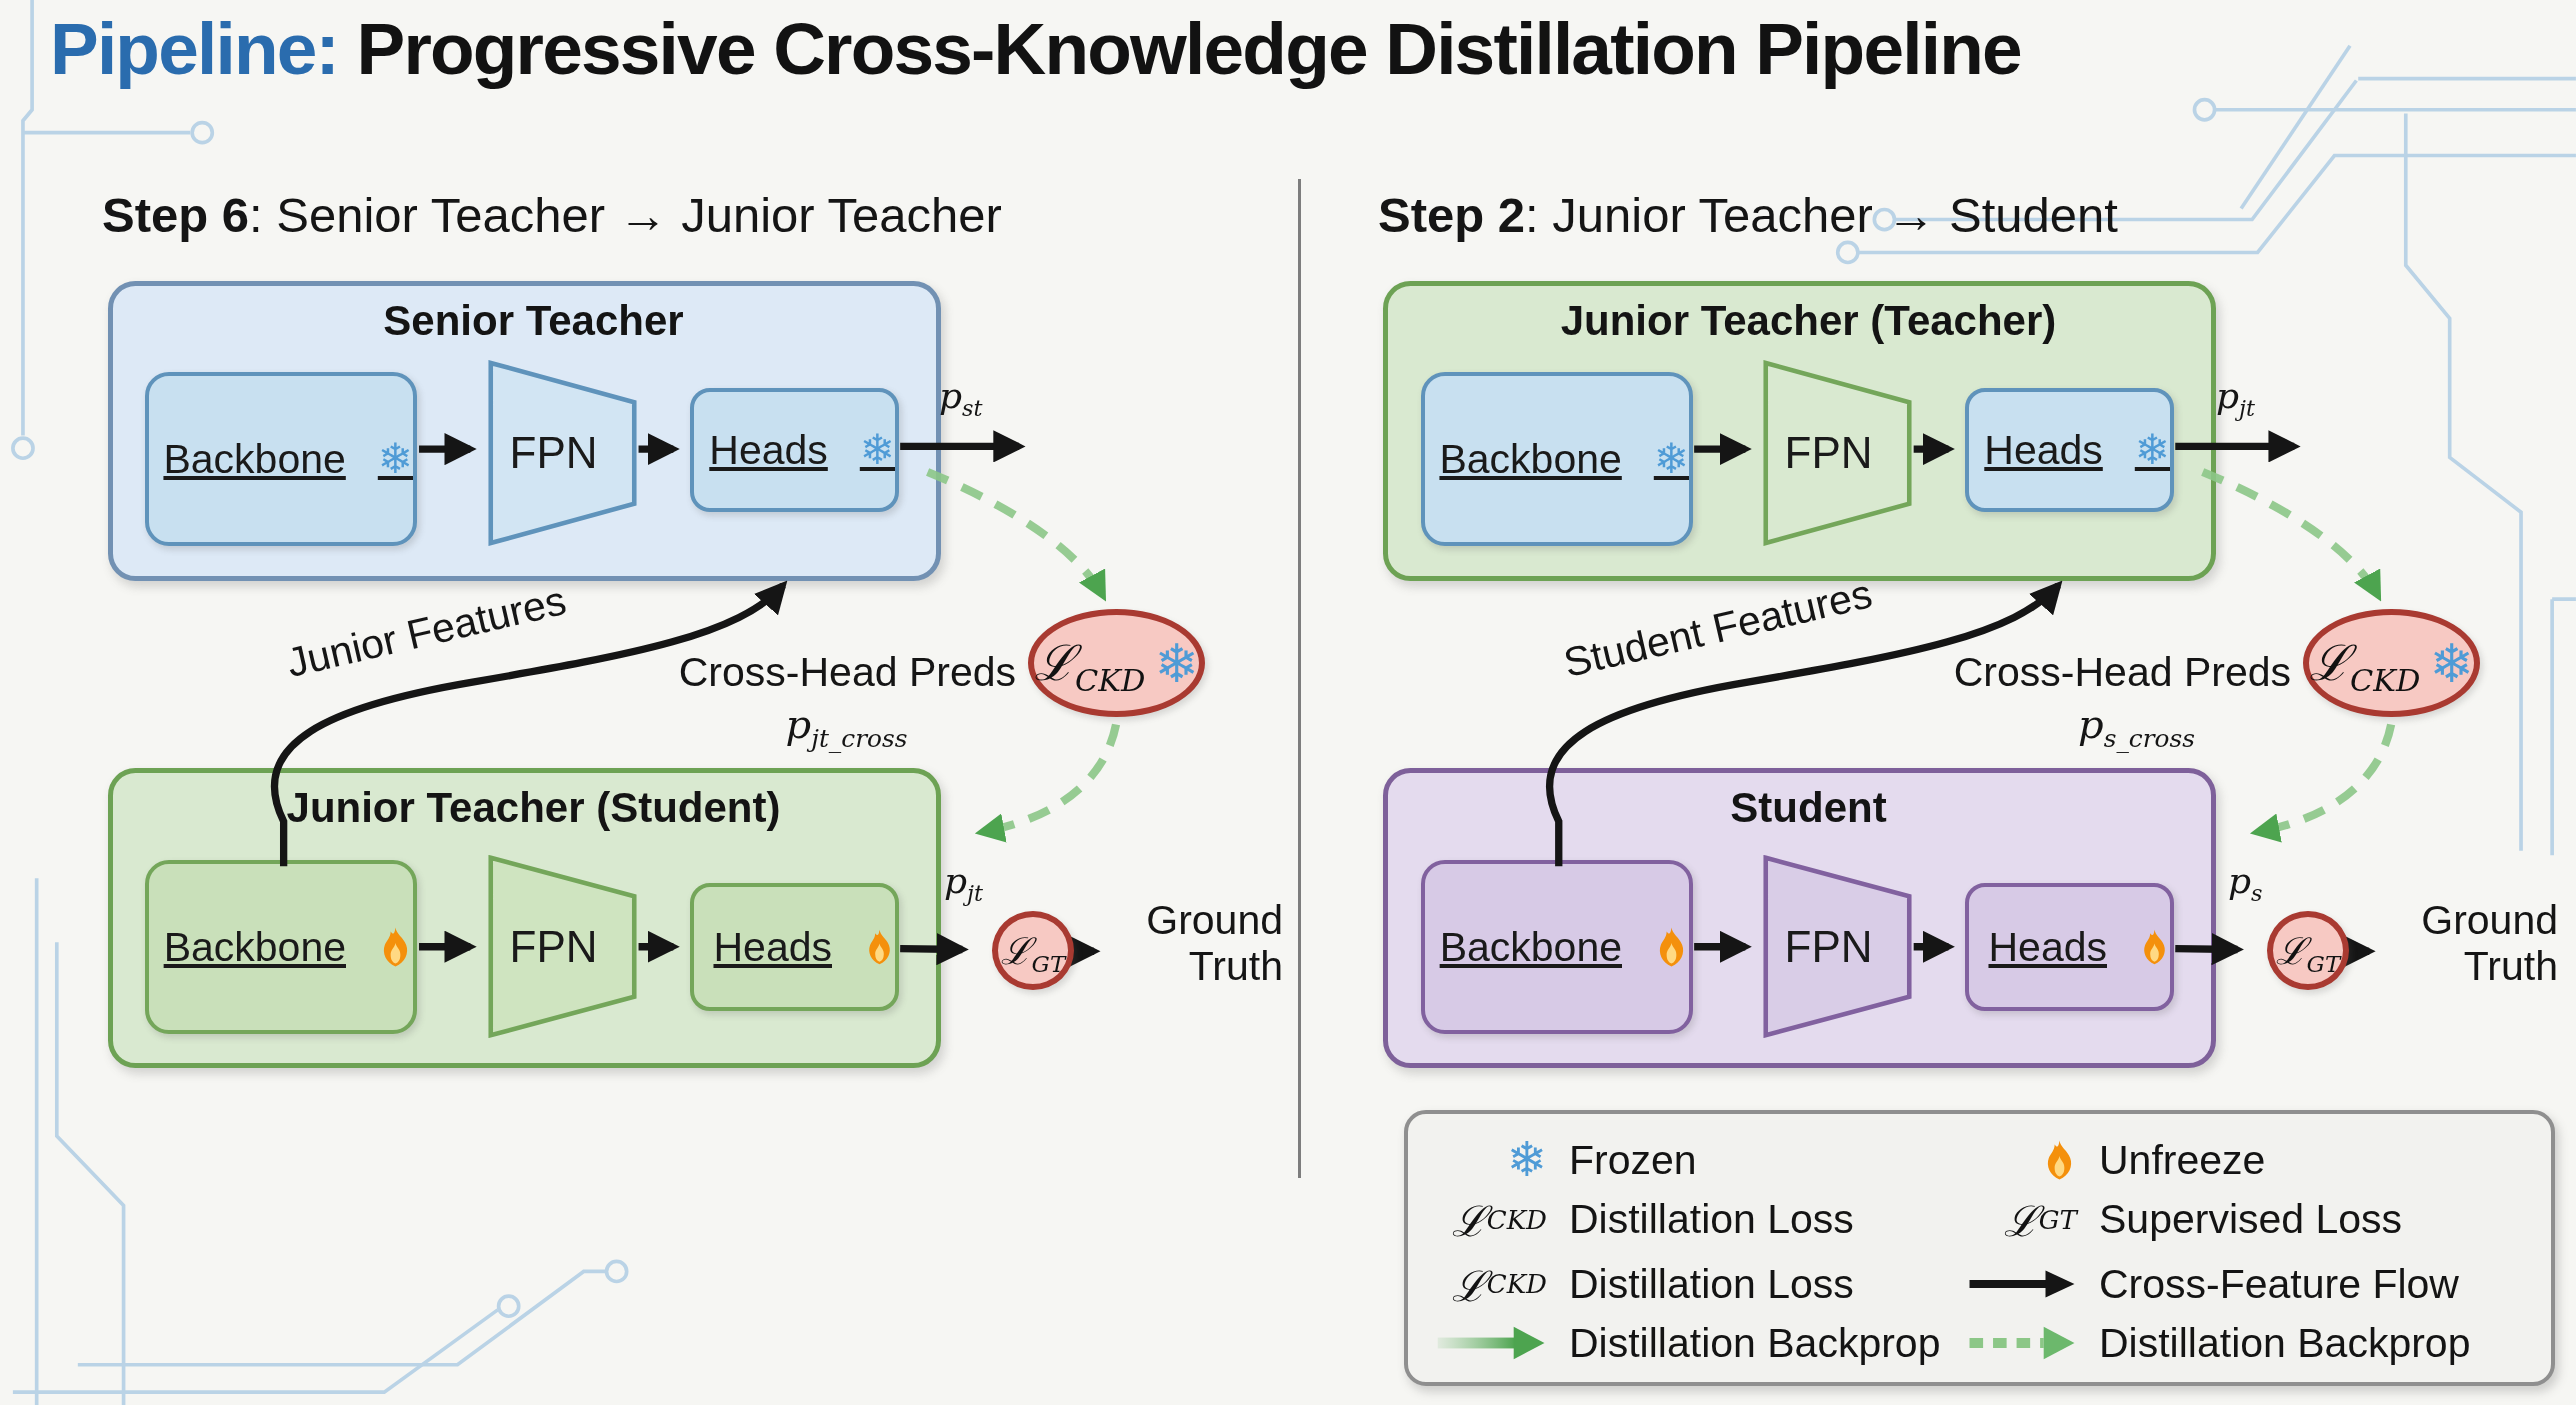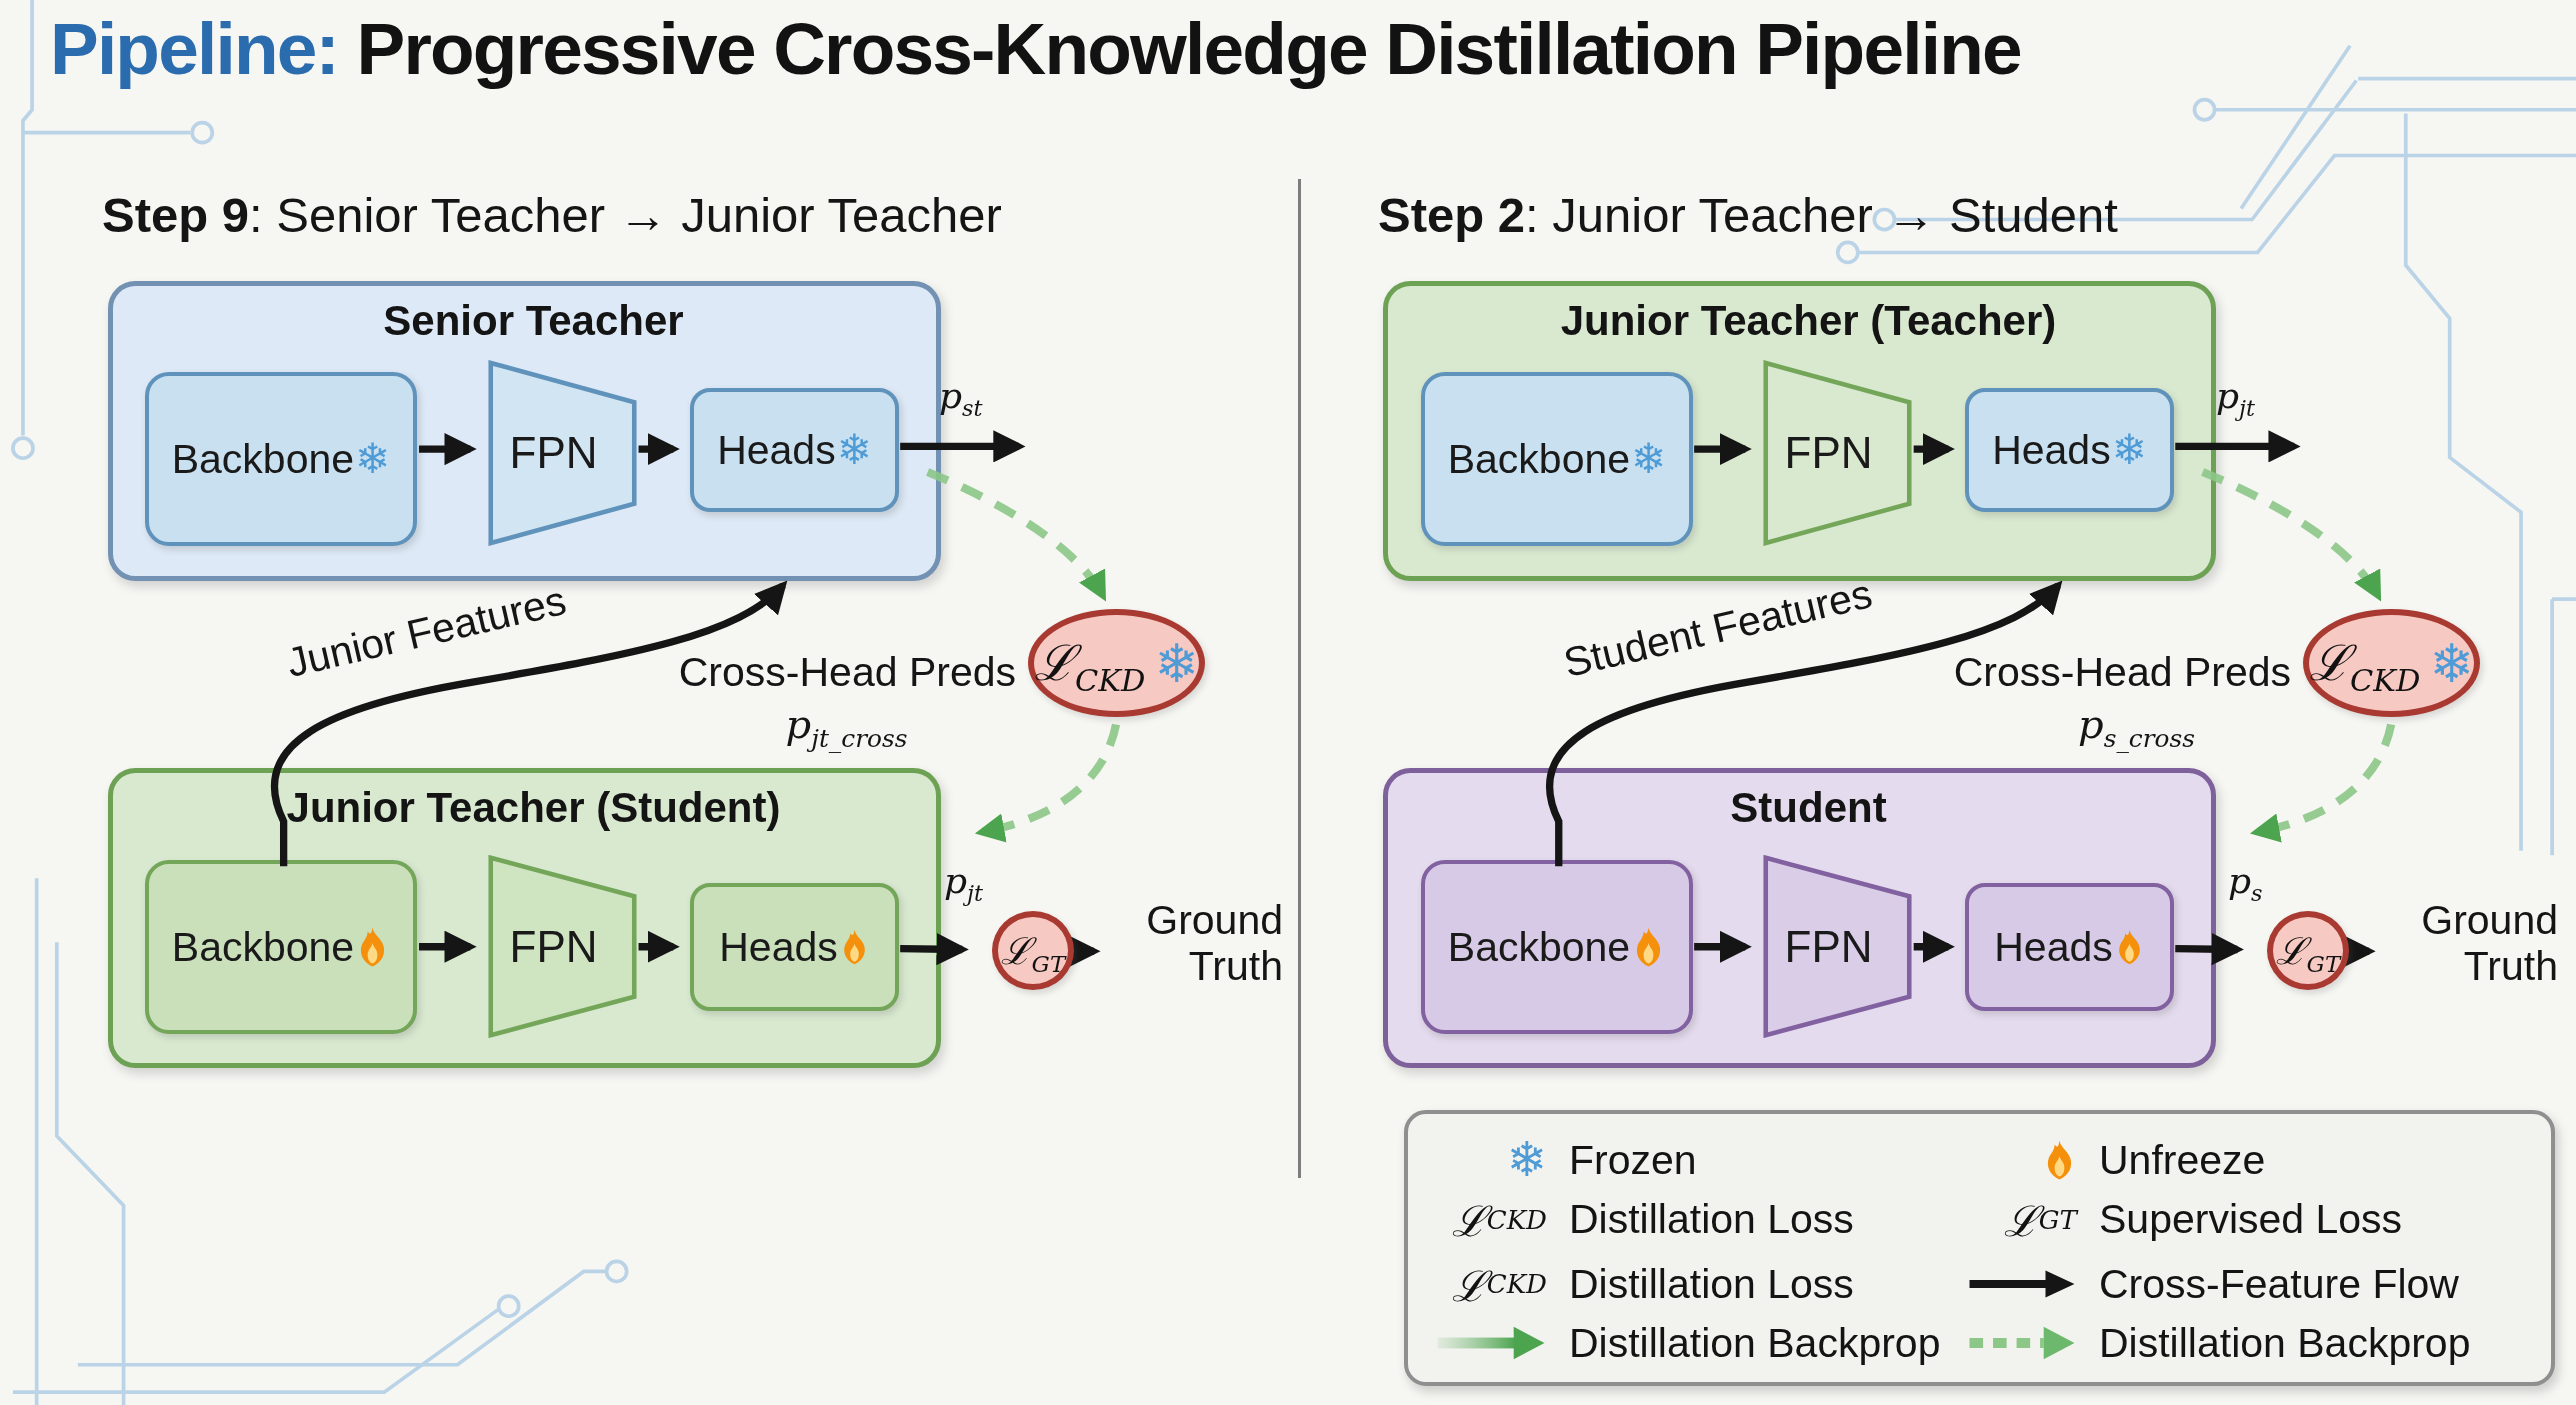--- a/index.html
+++ b/index.html
@@ -24,22 +24,22 @@
   .divider{width:2.7px;background:var(--divider,#7d7d7d);z-index:1;}
 
   
   .panel{border-radius:27.4px;border:5.5px solid;z-index:1;box-shadow:3.7px 5.5px 9.1px rgba(90,90,90,.22);}
   .panel.blue{background:var(--panel-blue-fill,#dde9f6);border-color:var(--panel-blue-border,#7291b3);}
   .panel.green{background:var(--panel-green-fill,#d9e9d0);border-color:var(--panel-green-border,#6da254);}
   .panel.purple{background:var(--panel-purple-fill,#e4dbee);border-color:var(--panel-purple-border,#7e609a);}
   .panel-title{position:absolute;left:0;right:0;top:11px;text-align:center;font-size:42px;font-weight:700;color:#141414;margin-left:18px;}
 
   
-  .node{border-radius:24px;border:4.6px solid;display:flex;align-items:center;justify-content:center;gap:1px;
-        font-size:41px;color:#1a1a1a;z-index:2;box-shadow:2.7px 3.7px 6.4px rgba(90,90,90,.20);box-sizing:border-box;}
+  .node{border-radius:24px;border:4.6px solid;display:flex;align-items:center;justify-content:flex-end;gap:32px;
+        font-size:41px;color:#1a1a1a;z-index:2;box-shadow:2.7px 3.7px 6.4px rgba(90,90,90,.20);box-sizing:border-box;text-decoration:underline;}
   .node.blue{background:var(--node-blue-fill,#c8e0f0);border-color:var(--node-blue-border,#5f93bb);}
   .node.green{background:var(--node-green-fill,#c9e0ba);border-color:var(--node-green-border,#74a65a);}
   .node.purple{background:var(--node-purple-fill,#d7cae6);border-color:var(--node-purple-border,#81619f);}
 
   .fpn-wrap{z-index:2;}
   .fpn-wrap svg{position:absolute;left:0;top:0;}
   .fpn-blue{fill:#d2e5f3;stroke:var(--node-blue-border,#5f93bb);stroke-width:5;}
   .fpn-green{fill:#cfe4c0;stroke:var(--node-green-border,#74a65a);stroke-width:5;}
   .fpn-green-outline{fill:var(--panel-green-fill,#d9e9d0);stroke:var(--node-green-border,#74a65a);stroke-width:5;}
   .fpn-purple{fill:#d9cde7;stroke:var(--node-purple-border,#81619f);stroke-width:5;}
@@ -112,21 +112,21 @@
     <circle class="c-dot" cx="556" cy="1428" r="11"></circle>
   </svg>
 
   <div class="abs title">
     <span class="accent">Pipeline:</span><span class="rest"> Progressive Cross-Knowledge Distillation Pipeline</span>
   </div>
 
   <div class="abs divider" style="left:1298px;top:179px;height:999px;"></div>
 
   <div class="abs step-heading" style="left:102px;top:187px;">
-    <span class="b">Step 9</span><span class="r">: Senior Teacher → Junior Teacher</span>
+    <span class="b">Step 6</span><span class="r">: Senior Teacher → Junior Teacher</span>
   </div>
   <div class="abs step-heading" style="left:1378px;top:187px;">
     <span class="b">Step 2</span><span class="r">: Junior Teacher → Student</span>
   </div>
 
   <div class="abs panel blue" style="left:108px;top:281px;width:823px;height:290px;">
     <div class="panel-title">Senior Teacher</div>
   </div>
   <div class="abs panel green" style="left:108px;top:768px;width:823px;height:290px;">
     <div class="panel-title">Junior Teacher (Student)</div>

